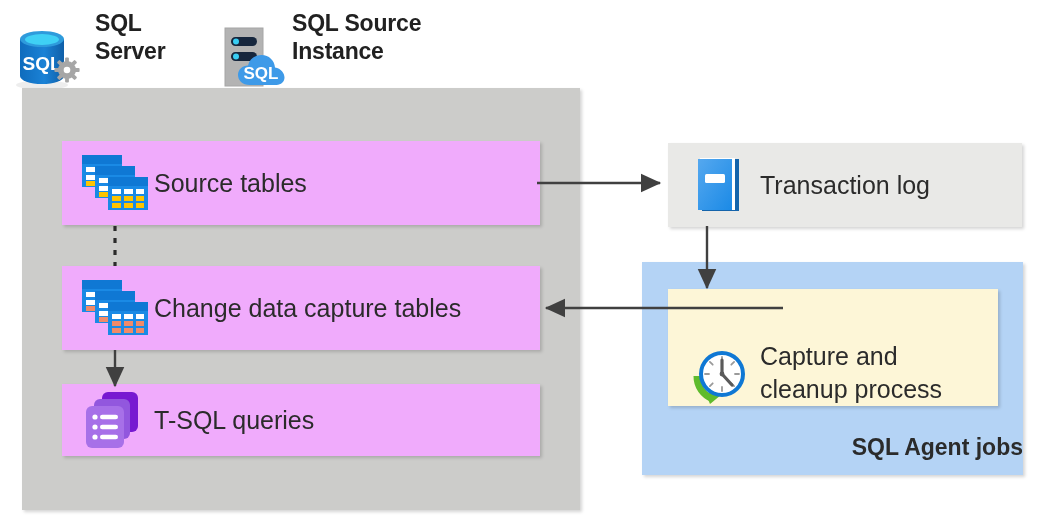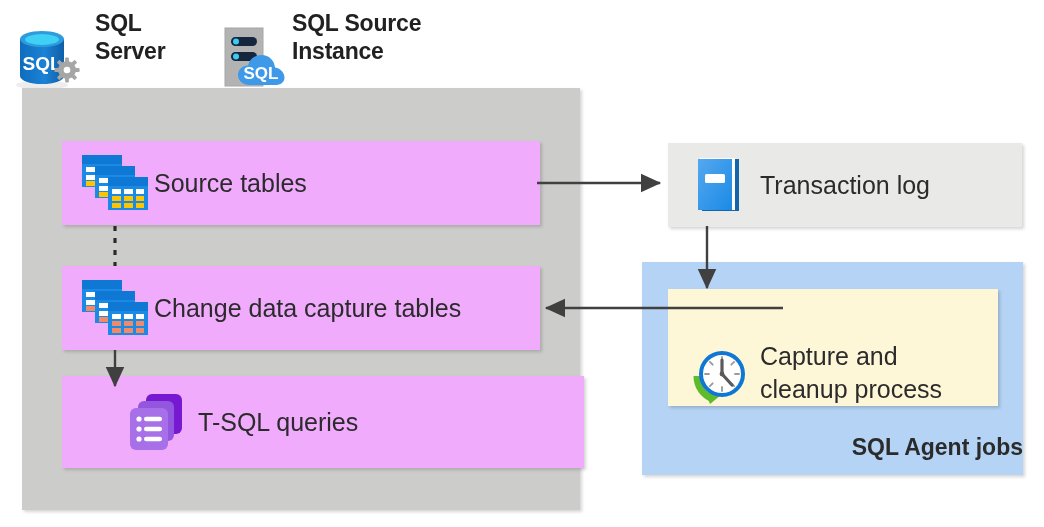--- a/index.html
+++ b/index.html
@@ -55,21 +55,21 @@
     text-align: center;
   }
   .row-label {
     font-size: 25px;
     color: #2b2b2b;
     line-height: 30px;
     white-space: pre-line;
   }
   #row-source      { left: 62px;  top: 141px; width: 478px; height: 84px; }
   #row-cdc         { left: 62px;  top: 266px; width: 478px; height: 84px; }
-  #row-tsql        { left: 62px;  top: 376px; width: 478px; height: 92px; padding-left: 44px; }
+  #row-tsql        { left: 62px;  top: 384px; width: 478px; height: 72px; }
 
   .row-icon {
     width: 78px;
     display: flex;
     justify-content: center;
     align-items: center;
     margin-left: 14px;
     flex: 0 0 78px;
   }
 

